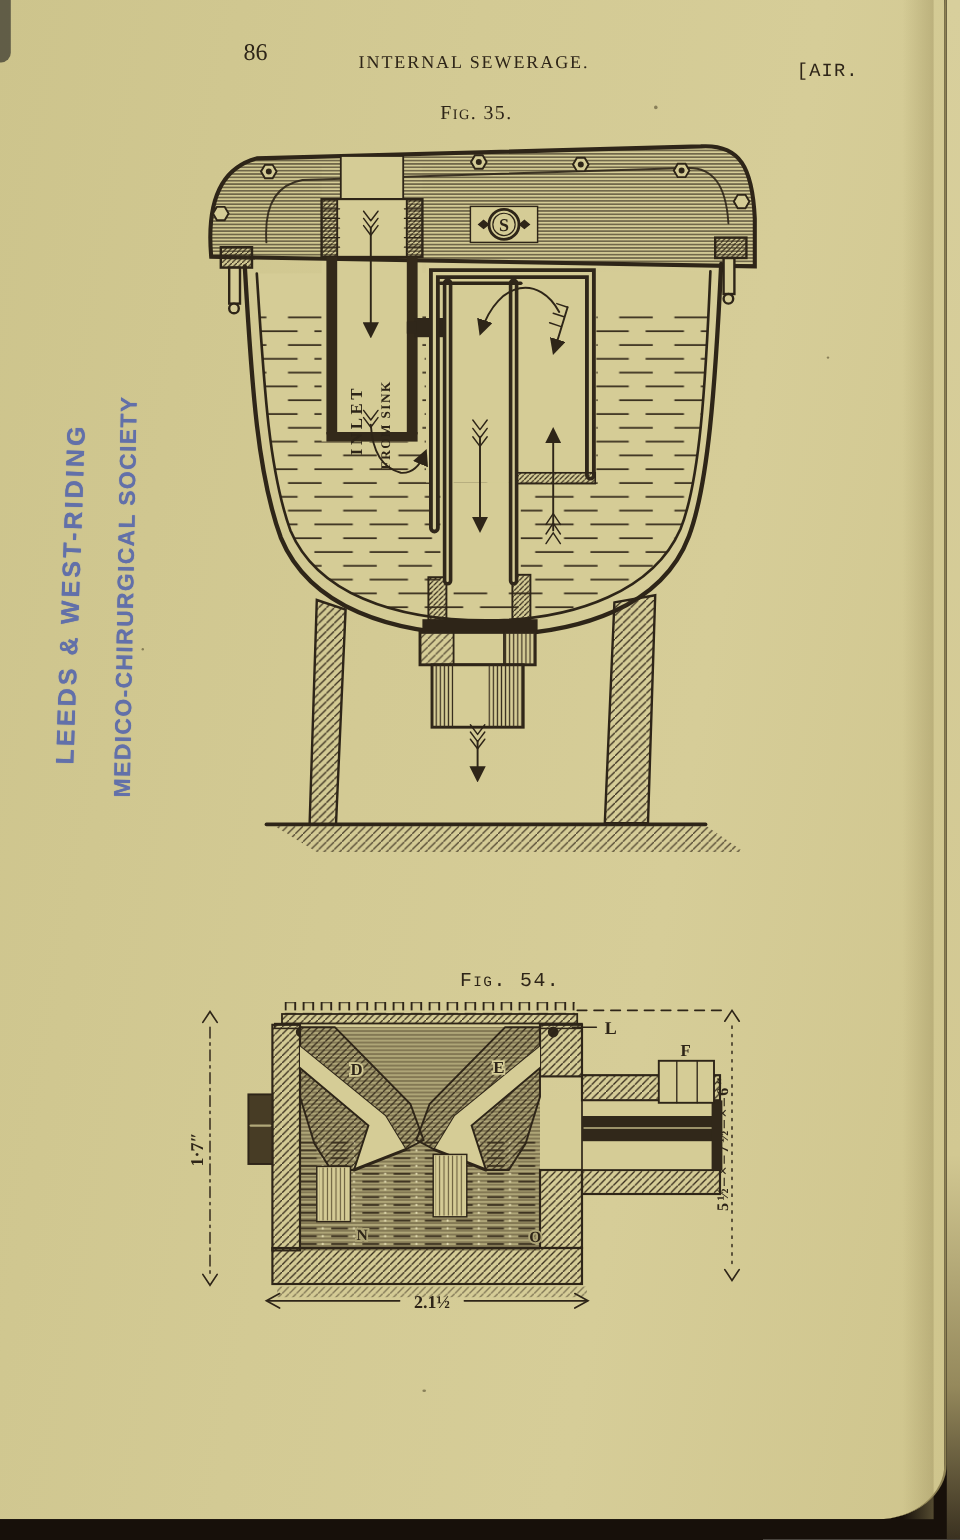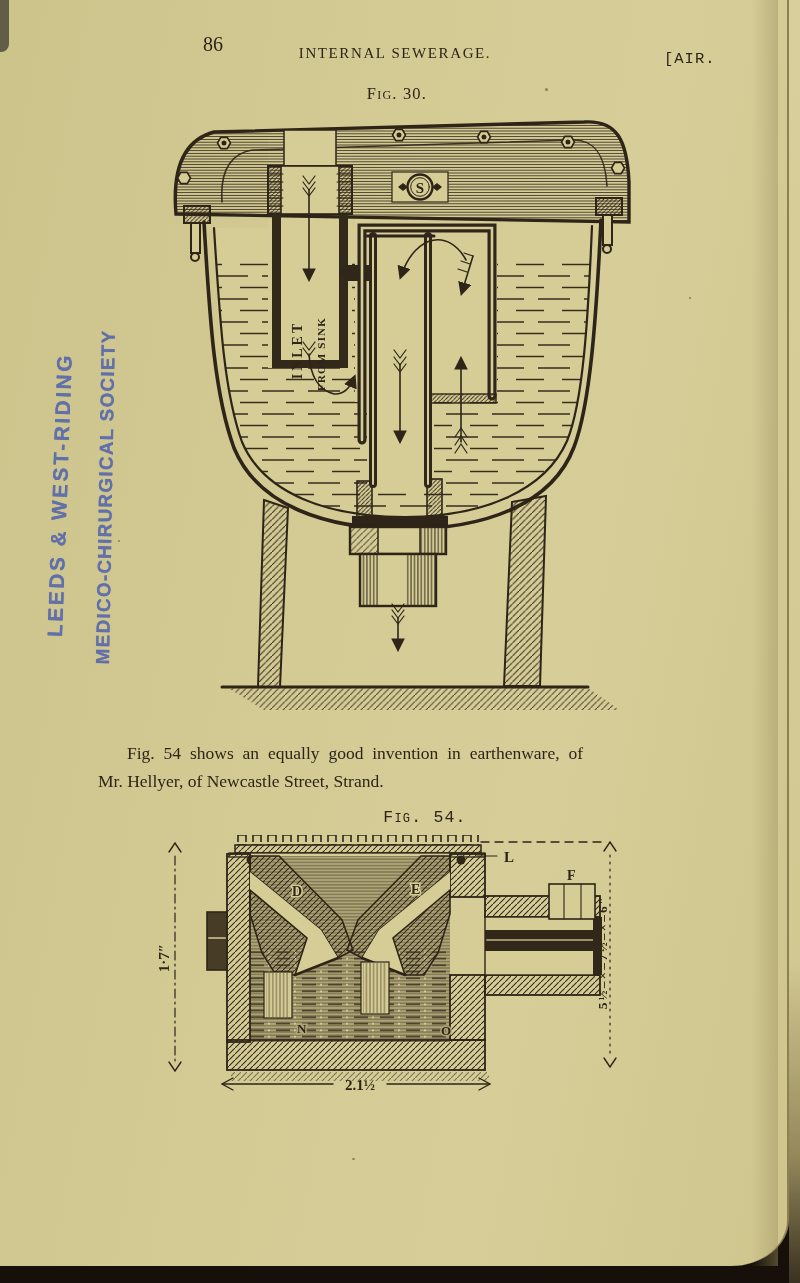--- a/index.html
+++ b/index.html
@@ -52,21 +52,21 @@
   <div class="speck" style="left:352px;top:1158px;width:3px;height:2px"></div>
   <div class="speck" style="left:118px;top:540px;width:2px;height:2px"></div>
 
   <div class="pagenum">86</div>
   <div class="runhead">INTERNAL SEWERAGE.</div>
   <div class="airmark">[AIR.</div>
 
   <div class="stamp stamp1">LEEDS &amp; WEST-RIDING</div>
   <div class="stamp stamp2">MEDICO-CHIRURGICAL SOCIETY</div>
 
-  <div class="figcap cap53">Fig. 30.</div>
+  <div class="figcap cap53">Fig. 35.</div>
 
   <svg style="left:168px;top:110px" width="500" height="640" viewBox="0 0 500 640">
     <defs>
       <pattern id="lidl" width="6" height="2.8" patternUnits="userSpaceOnUse">
         <path d="M0,1.4H6" stroke="#3a3020" stroke-width="0.9"></path>
         </pattern>
       <pattern id="h53" width="6.5" height="6.5" patternUnits="userSpaceOnUse">
         <path d="M0,6.5L6.5,0" stroke="#372d1d" stroke-width="1.05"></path>
         </pattern>
       <pattern id="hd53" width="4.2" height="4.2" patternUnits="userSpaceOnUse">
@@ -183,24 +183,20 @@
         <path d="M305,146l-9,-3 M302,154l-9,-3 M299,162l-9,-3" stroke="#2e2518" stroke-width="1.2" fill="none"></path>
         <path d="M305,146L294,182" stroke="#2e2518" stroke-width="1.6" marker-end="url(#ah53)"></path>
         <path d="M232,248l-6,-8 M232,255l-6,-8 M232,262l-6,-8 M232,248l6,-8 M232,255l6,-8 M232,262l6,-8" stroke="#2e2518" stroke-width="1.2" fill="none"></path>
         <path d="M232,254V330" stroke="#2e2518" stroke-width="1.6" marker-end="url(#ah53)"></path>
         <path d="M293,318l-6,9 M293,326l-6,9 M293,334l-6,9 M293,318l6,9 M293,326l6,9 M293,334l6,9" stroke="#2e2518" stroke-width="1.2" fill="none"></path>
         <path d="M293,332V250" stroke="#2e2518" stroke-width="1.6" marker-end="url(#ah53)"></path>
       </g>
     </g>
   </svg>
 
-  <div class="para">
-    <span class="l1">Fig. 54 shows an equally good invention in earthenware, of</span>
-    <span class="l2">Mr. Hellyer, of Newcastle Street, Strand.</span>
-  </div>
 
   <div class="figcap cap54">Fig. 54.</div>
 
   <svg style="left:145px;top:832px" width="560" height="270" viewBox="0 0 560 270">
     <defs>
       <pattern id="h54" width="6" height="6" patternUnits="userSpaceOnUse">
         <path d="M0,6L6,0" stroke="#33291a" stroke-width="1.05"></path>
         </pattern>
       <pattern id="f54" width="5" height="3.2" patternUnits="userSpaceOnUse">
         <path d="M0,1.6H5" stroke="#554a2e" stroke-width="0.8"></path>

